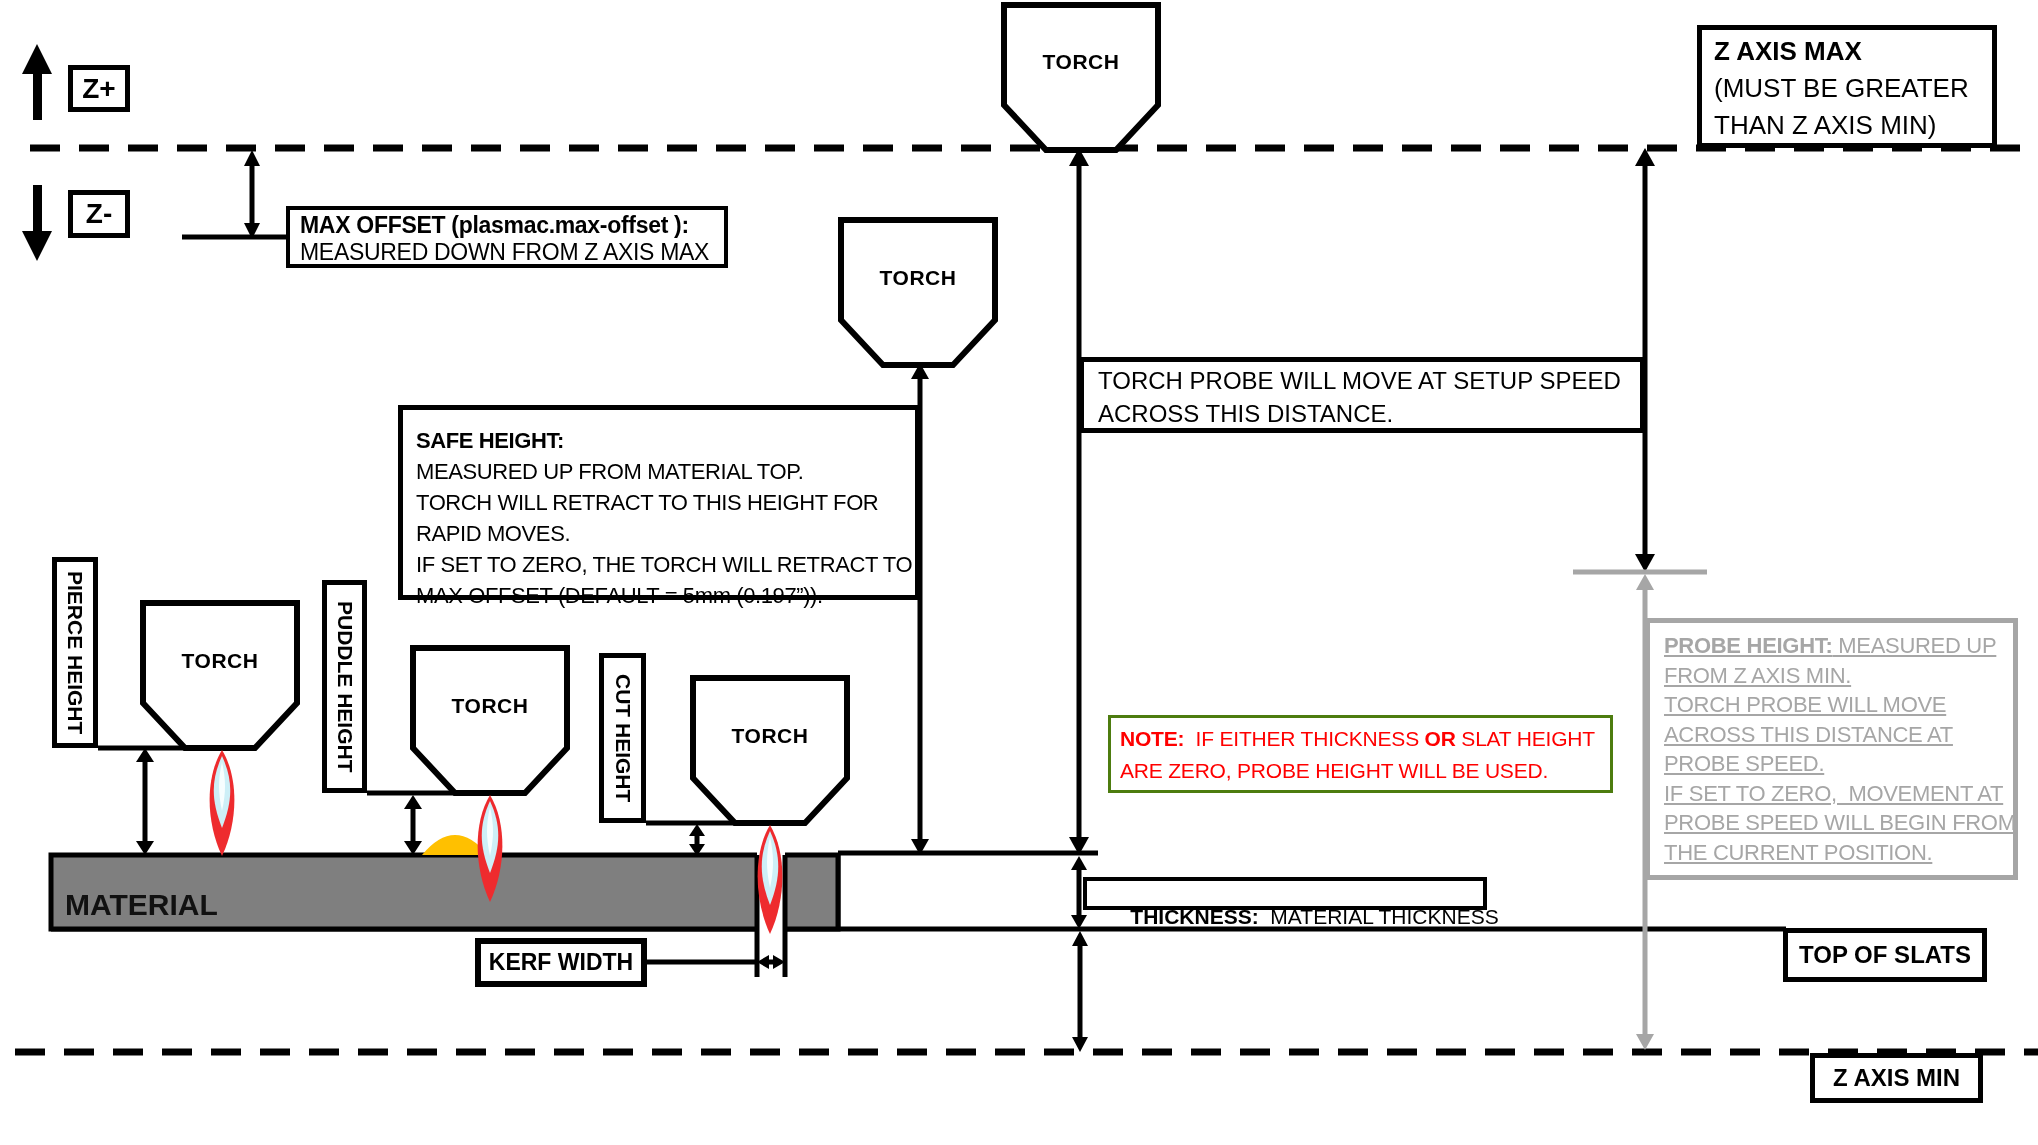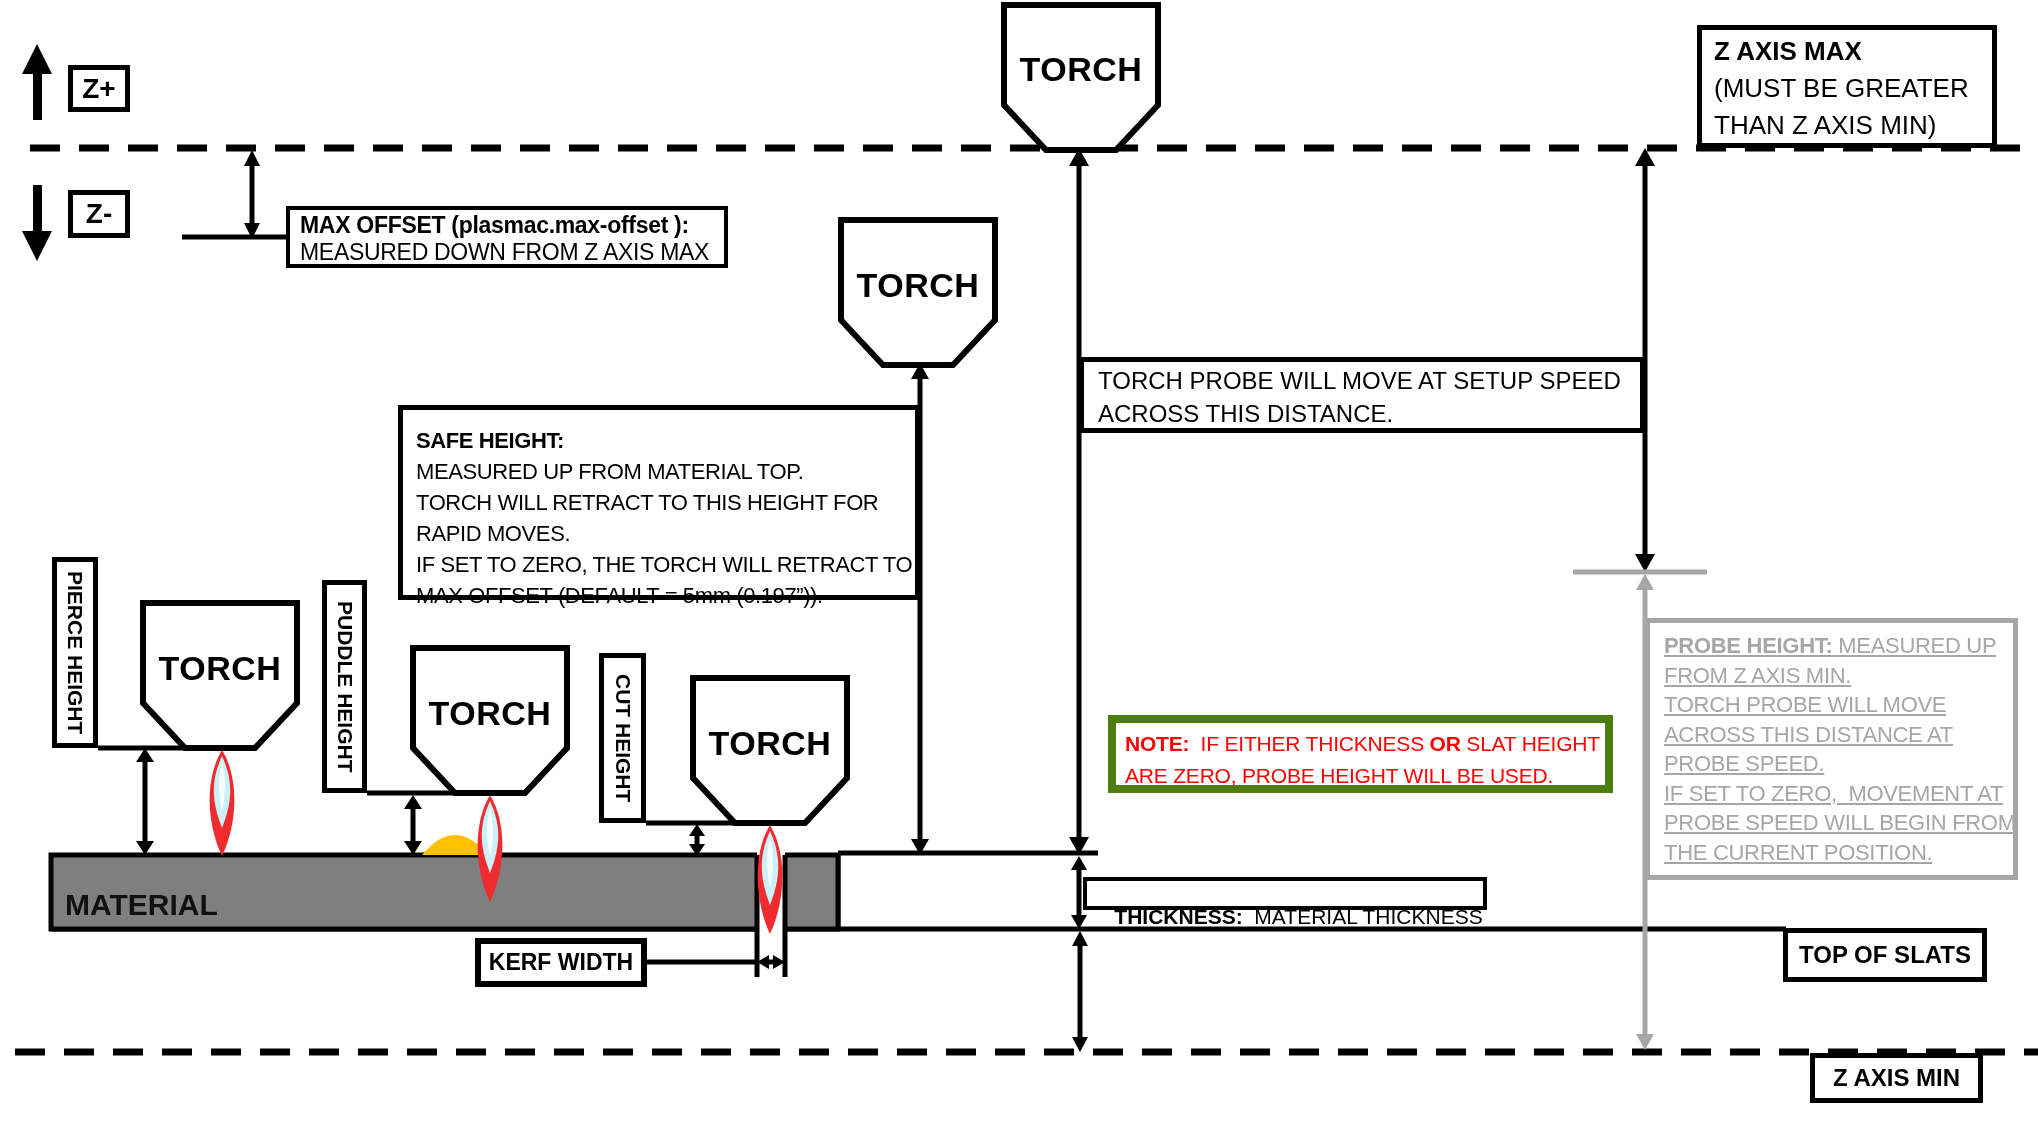--- a/index.html
+++ b/index.html
@@ -7,22 +7,22 @@
          font-family:"Liberation Sans",sans-serif;color:#000;}
   #diagram-svg{position:absolute;left:0;top:0;width:2038px;height:1145px;}
   .abs{position:absolute;box-sizing:border-box;}
   .box{background:#fff;border:5px solid #000;}
   .nowrap{white-space:pre;}
   .b{font-weight:bold;}
   .i{}
   .center{display:flex;align-items:center;justify-content:center;}
   .vbox{writing-mode:vertical-rl;display:flex;align-items:center;justify-content:center;
         font-weight:bold;font-size:21px;letter-spacing:0px;}
-  .torch-label{font-weight:bold;font-size:34px;text-align:center;letter-spacing:0.5px;}
-  .redbox{border:8px solid #4d7c0f;color:#FF0000;background:#fff;}
+  .torch-label{font-weight:bold;font-size:21px;text-align:center;letter-spacing:0.5px;}
+  .redbox{border:3px solid #4d7c0f;color:#FF0000;background:#fff;}
   .graybox{border:5px solid #A6A6A6;color:#A6A6A6;background:#fff;}
 </style>
 </head>
 <body>
 
 <div id="stage">
 
   <svg id="diagram-svg" viewBox="0 0 2038 1145">
 
     <line x1="30" y1="148" x2="2038" y2="148" stroke="#000" stroke-width="7" stroke-dasharray="30 19"></line>
@@ -185,21 +185,21 @@
     </div>
   <div class="abs box vbox" style="left:599px;top:653px;width:47px;height:170px;">
       <span>CUT HEIGHT</span>
     </div>
 
   <div class="abs redbox" style="left:1108px;top:715px;width:505px;height:78px;font-size:21px;line-height:32px;padding:5px 0 0 9px;box-sizing:border-box;letter-spacing:-0.2px;">
     <div class="nowrap"><span class="b">NOTE:</span><span>  IF EITHER THICKNESS </span><span class="b">OR</span><span> SLAT HEIGHT</span></div>
     <div class="nowrap">ARE ZERO, PROBE HEIGHT WILL BE USED.</div>
   </div>
 
-  <div class="abs box nowrap" style="left:1083px;top:877px;width:404px;height:33px;border-width:4px;font-size:21px;line-height:24px;padding-left:4px;">
+  <div class="abs box nowrap" style="left:1083px;top:877px;width:404px;height:33px;border-width:4px;font-size:21px;line-height:24px;padding-left:20px;">
     <span class="b">THICKNESS:</span><span>  MATERIAL THICKNESS</span>
   </div>
 
 
   <div class="abs graybox" style="left:1645px;top:618px;width:373px;height:262px;font-size:22px;line-height:29.5px;padding:8px 0 0 14px;box-sizing:border-box;letter-spacing:-0.3px;text-decoration:underline;">
     <div class="nowrap"><span class="b">PROBE HEIGHT:</span><span> MEASURED UP</span></div>
     <div class="nowrap">FROM Z AXIS MIN.</div>
     <div class="nowrap">TORCH PROBE WILL MOVE</div>
     <div class="nowrap">ACROSS THIS DISTANCE AT</div>
     <div class="nowrap">PROBE SPEED.</div>

